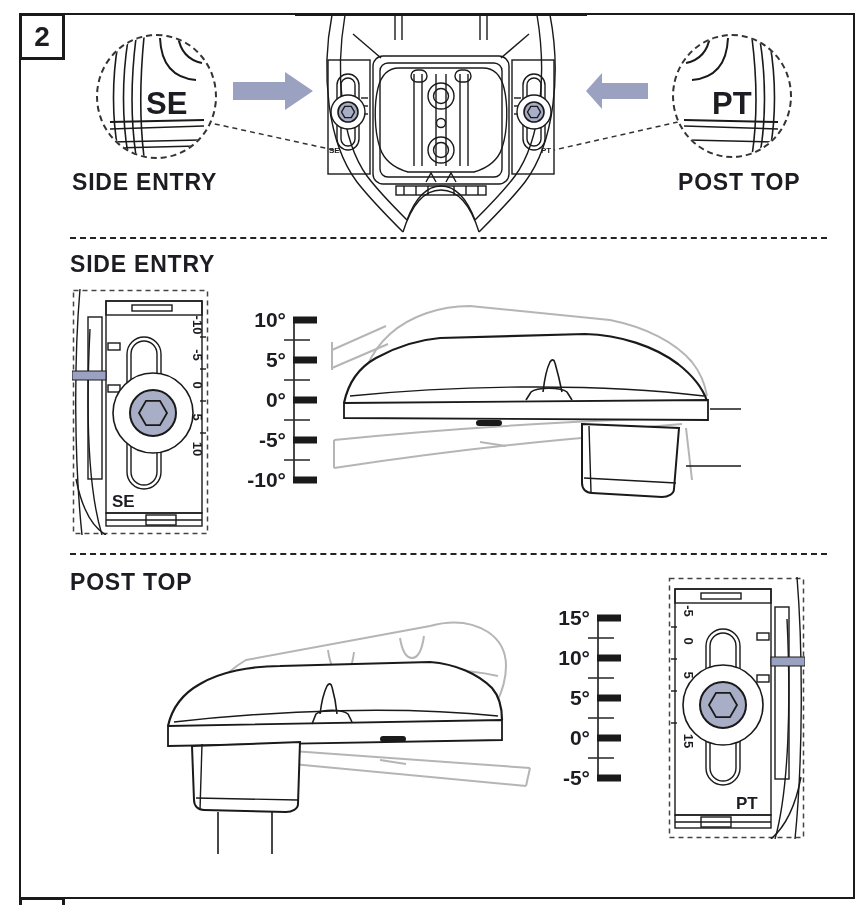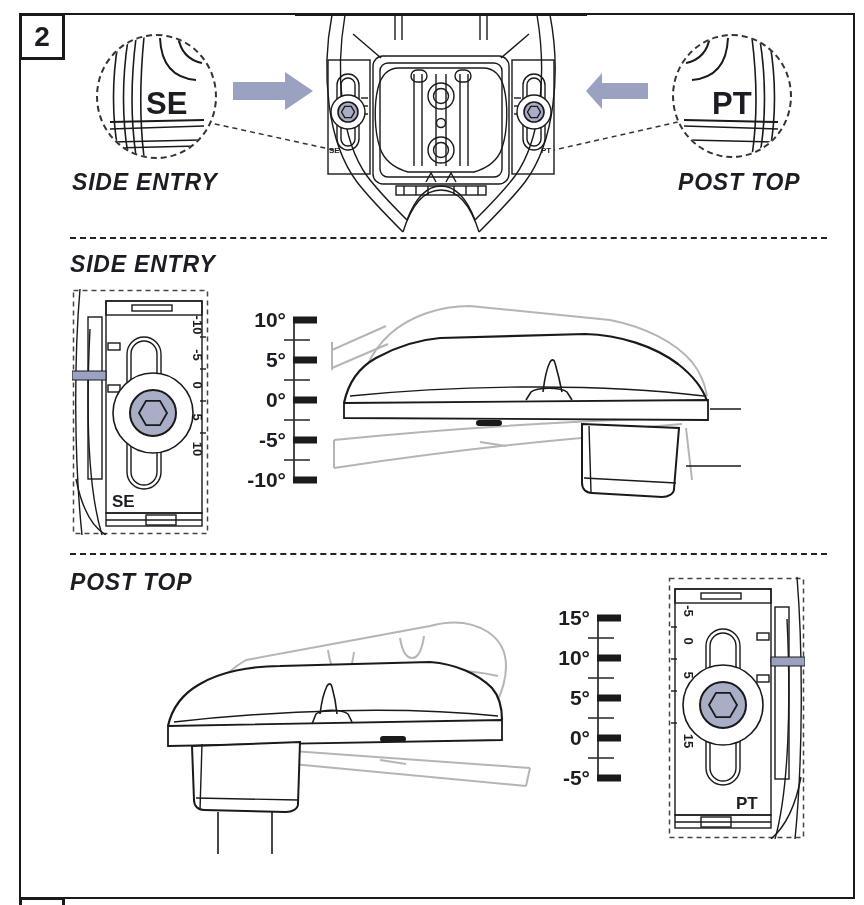--- a/index.html
+++ b/index.html
@@ -25,21 +25,21 @@
     font-size:28px;font-weight:bold;color:var(--ink);
   }
   .next-box{
     left:19px;top:897px;width:40px;height:20px;background:#fff;
     border:3px solid var(--line);
   }
   .callout{
     border:2px dashed #333;border-radius:50%;background:#fff;overflow:hidden;
   }
   .caption{
-    font-size:23px;font-weight:bold;letter-spacing:0.8px;color:var(--ink);white-space:nowrap;font-style:italic;
+    font-size:23px;font-weight:bold;letter-spacing:0.8px;color:var(--ink);white-space:nowrap;
   }
   .divider{
     height:0;border-top:2px dashed #222;
   }
   svg text{font-family:"Liberation Sans",sans-serif;font-weight:bold;fill:var(--ink);}
   svg{display:block;}
 </style>
 </head>
 <body>
 

